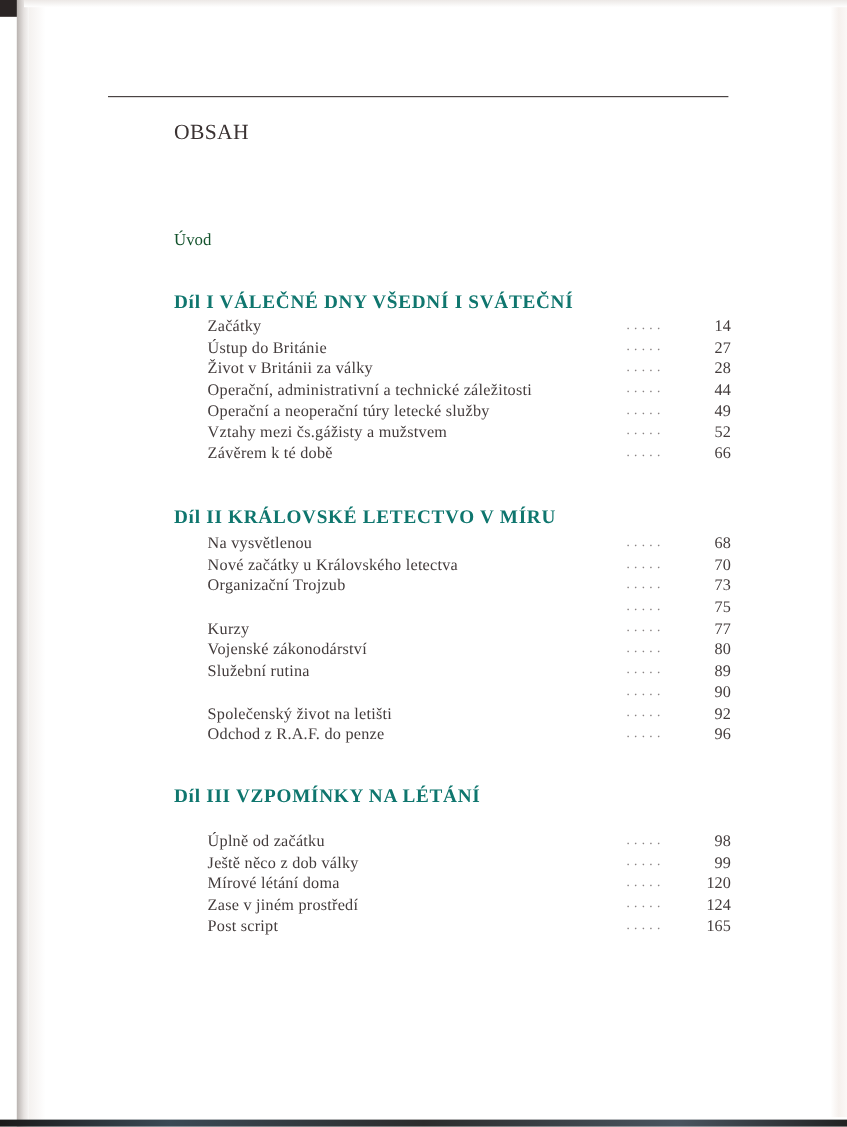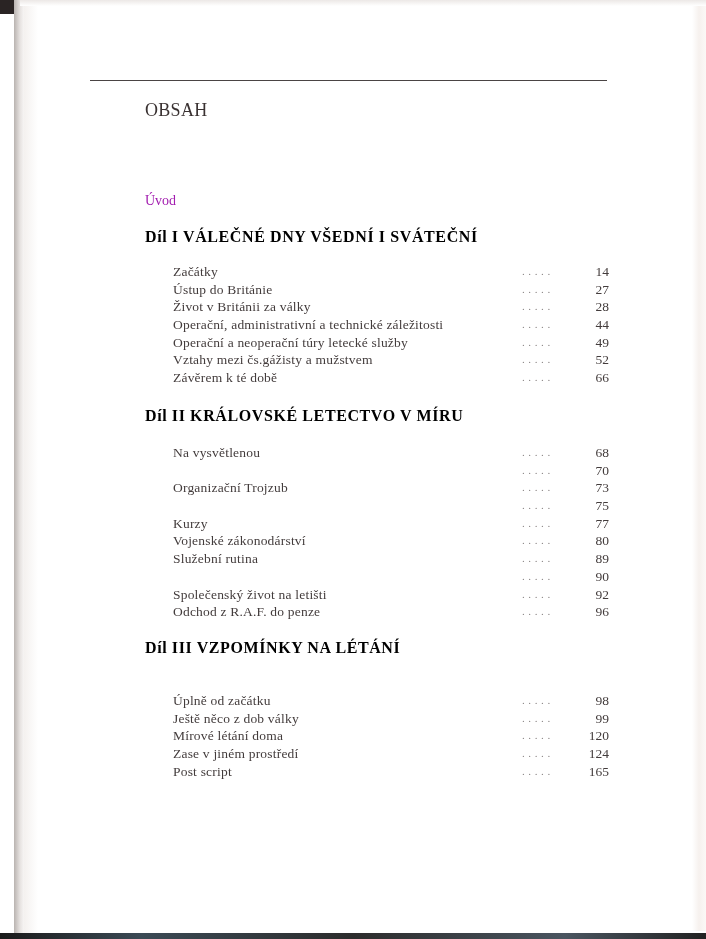--- a/index.html
+++ b/index.html
@@ -39,26 +39,26 @@
     position: absolute; left: 90px; top: 80px; width: 517px; height: 1px;
     background: #4a4444;
   }
   .page-title {
     position: absolute; left: 145px; top: 100px;
     font-size: 18px; font-weight: normal; letter-spacing: 0.3px;
     color: #3a3232;
   }
   .intro {
     position: absolute; left: 145px; top: 193px;
-    font-size: 14px; color: #a21caf;
+    font-size: 14px; color: #14532d;
   }
   .part-heading {
     position: absolute; left: 145px;
     font-size: 16px; font-weight: bold; letter-spacing: 0.6px;
-    color: #000000; white-space: nowrap;
+    color: #0f766e; white-space: nowrap; margin-top: 16px;
   }
   .entries {
     position: absolute; left: 173px; width: 436px;
   }
   .entry {
     position: relative; height: 17.7px; line-height: 17.7px;
     font-size: 13.5px; color: #433c3c; white-space: nowrap;
   }
   .entry .title { position: absolute; left: 0; top: 0; letter-spacing: 0.2px; }
   .entry .leader {
@@ -125,20 +125,21 @@
 </div>
 
 <div class="part-heading" style="top:407px;">Díl II KRÁLOVSKÉ LETECTVO V MÍRU</div>
 <div class="entries" style="top:444px;">
   <div class="entry">
       <span class="title">Na vysvětlenou</span>
       <span class="leader">.....</span>
       <span class="page">68</span>
     </div>
   <div class="entry">
+      <span class="title">Nové začátky u Královského letectva</span>
       <span class="leader">.....</span>
       <span class="page">70</span>
     </div>
   <div class="entry">
       <span class="title">Organizační Trojzub</span>
       <span class="leader">.....</span>
       <span class="page">73</span>
     </div>
   <div class="entry">
       <span class="leader">.....</span>

